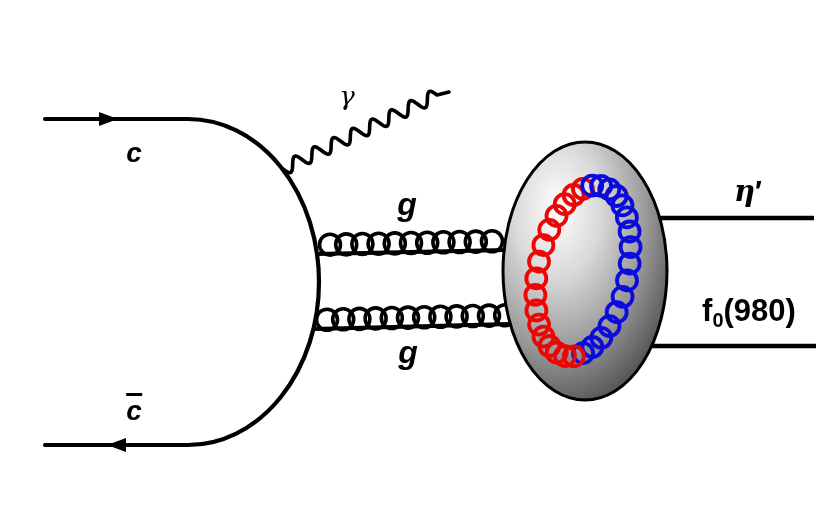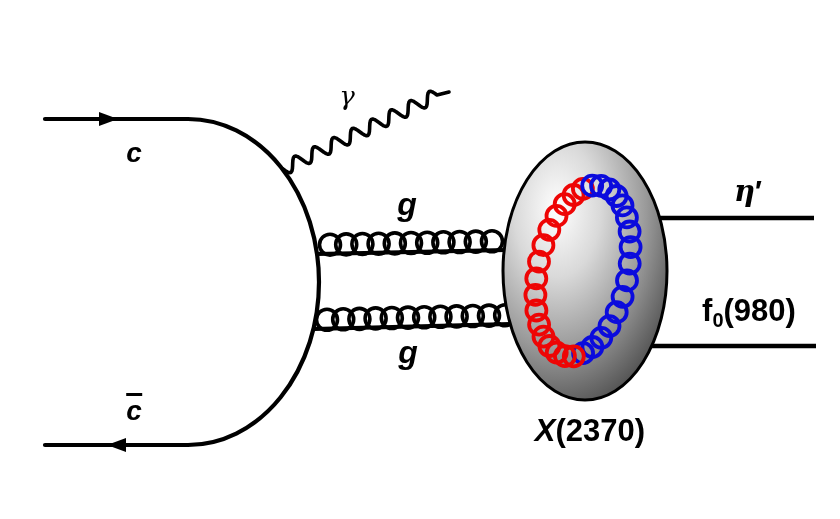--- a/index.html
+++ b/index.html
@@ -151,17 +151,14 @@
   </div>
 
   <div class="lbl lbl-eta">
     <span class="serif-it">η</span><span>′</span>
   </div>
 
   <div class="lbl lbl-f0 bold">
     <span>f</span><sub>0</sub><span>(980)</span>
   </div>
 
-  <div class="lbl lbl-x bold">
-    <span class="bold-it">X</span><span>(2370)</span>
-  </div>
 
 </div>
 
 </body></html>

